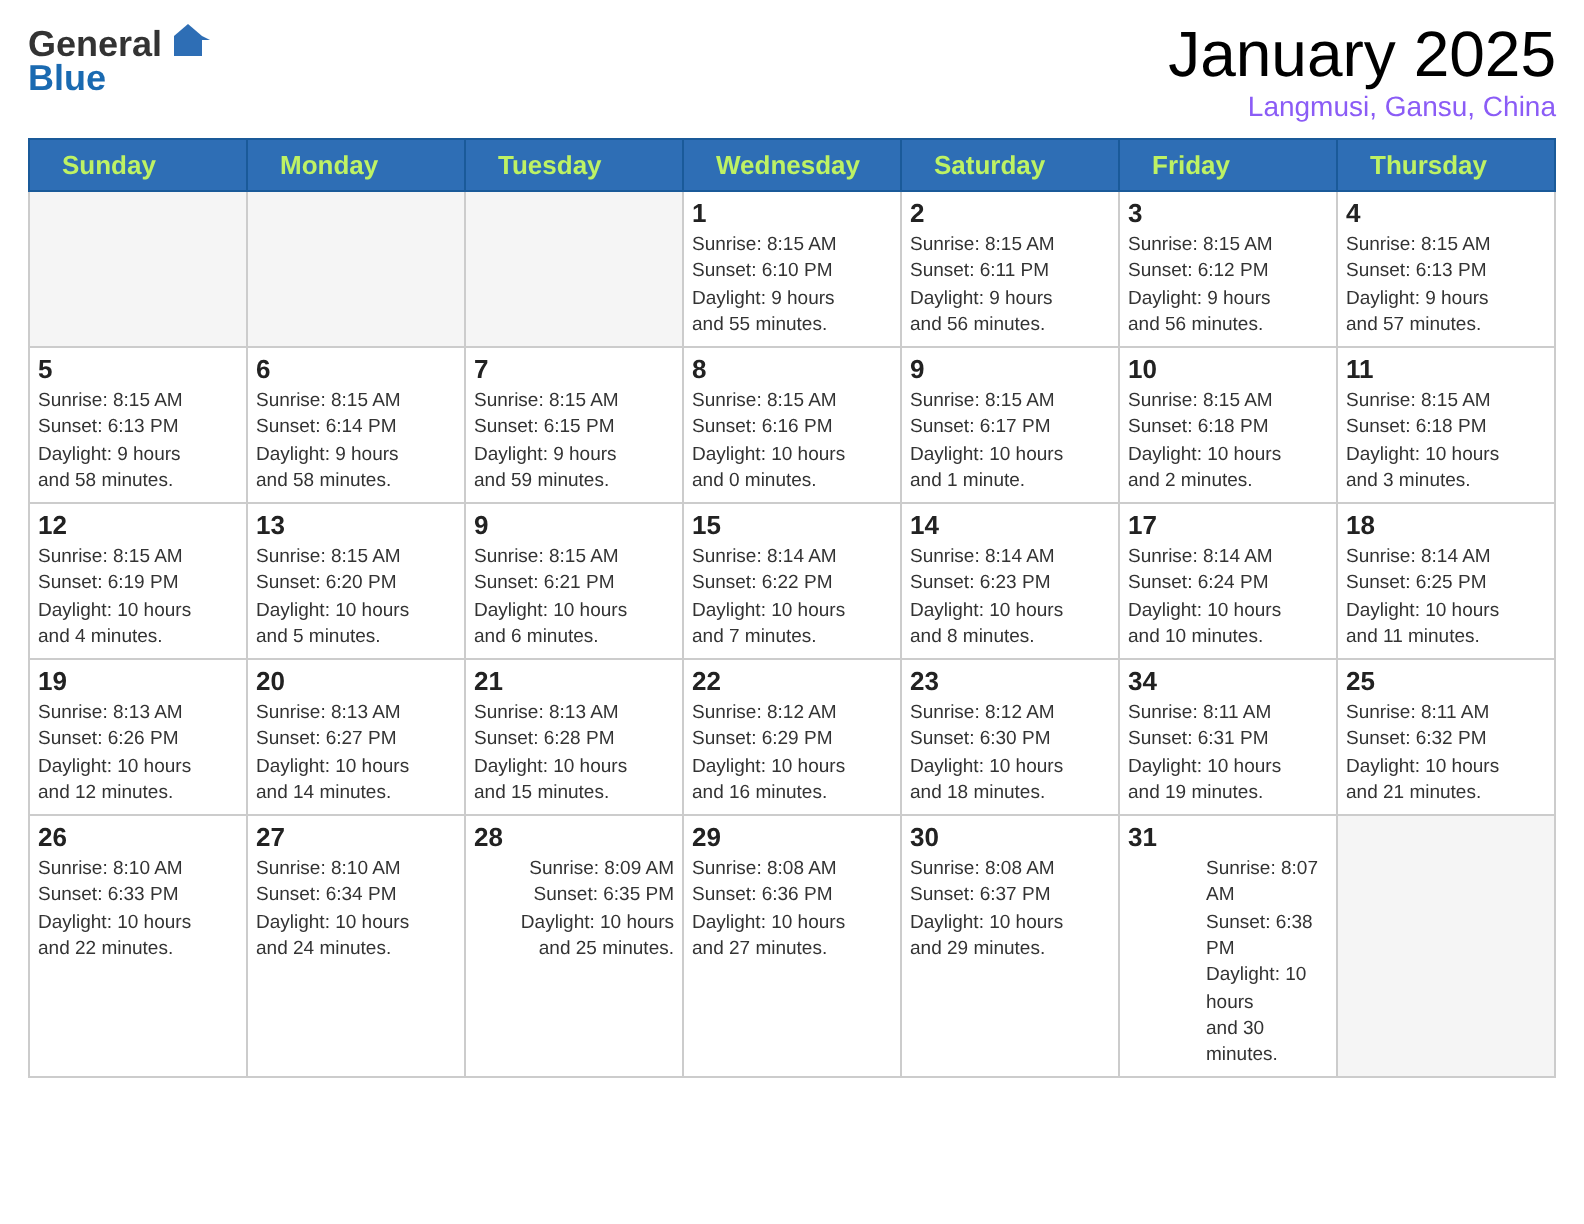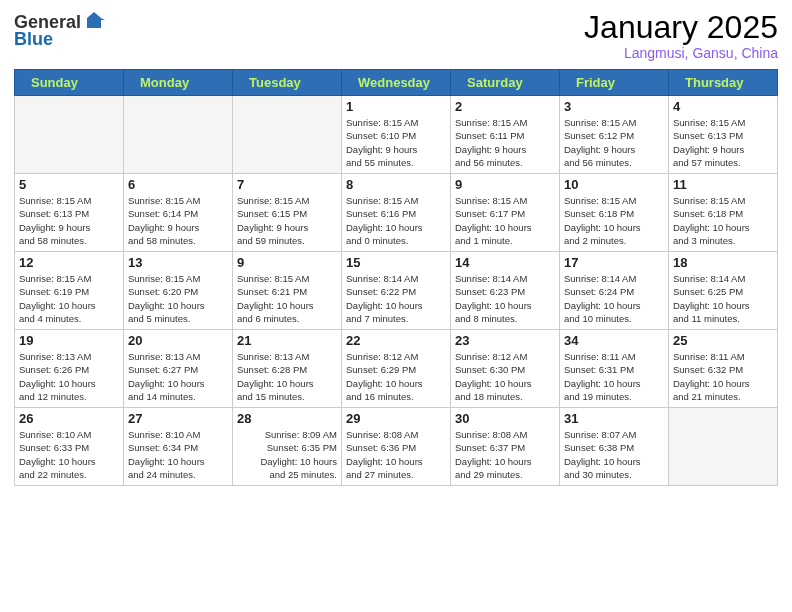--- a/index.html
+++ b/index.html
@@ -341,21 +341,21 @@
           </td>
           <td>
             <div class="day-number">30</div>
             <div class="day-info" style="white-space: pre-line;">Sunrise: 8:08 AM
 Sunset: 6:37 PM
 Daylight: 10 hours
 and 29 minutes.</div>
           </td>
           <td>
             <div class="day-number">31</div>
-            <div class="day-info" style="white-space: pre-line;">Sunrise: 8:07 AM
+            <div class="day-info" style="white-space: pre-line; margin-left: 39px;">Sunrise: 8:07 AM
 Sunset: 6:38 PM
 Daylight: 10 hours
 and 30 minutes.</div>
           </td>
           <td class="empty"></td>
         </tr>
       </tbody>
   </table>
 </div>
 

